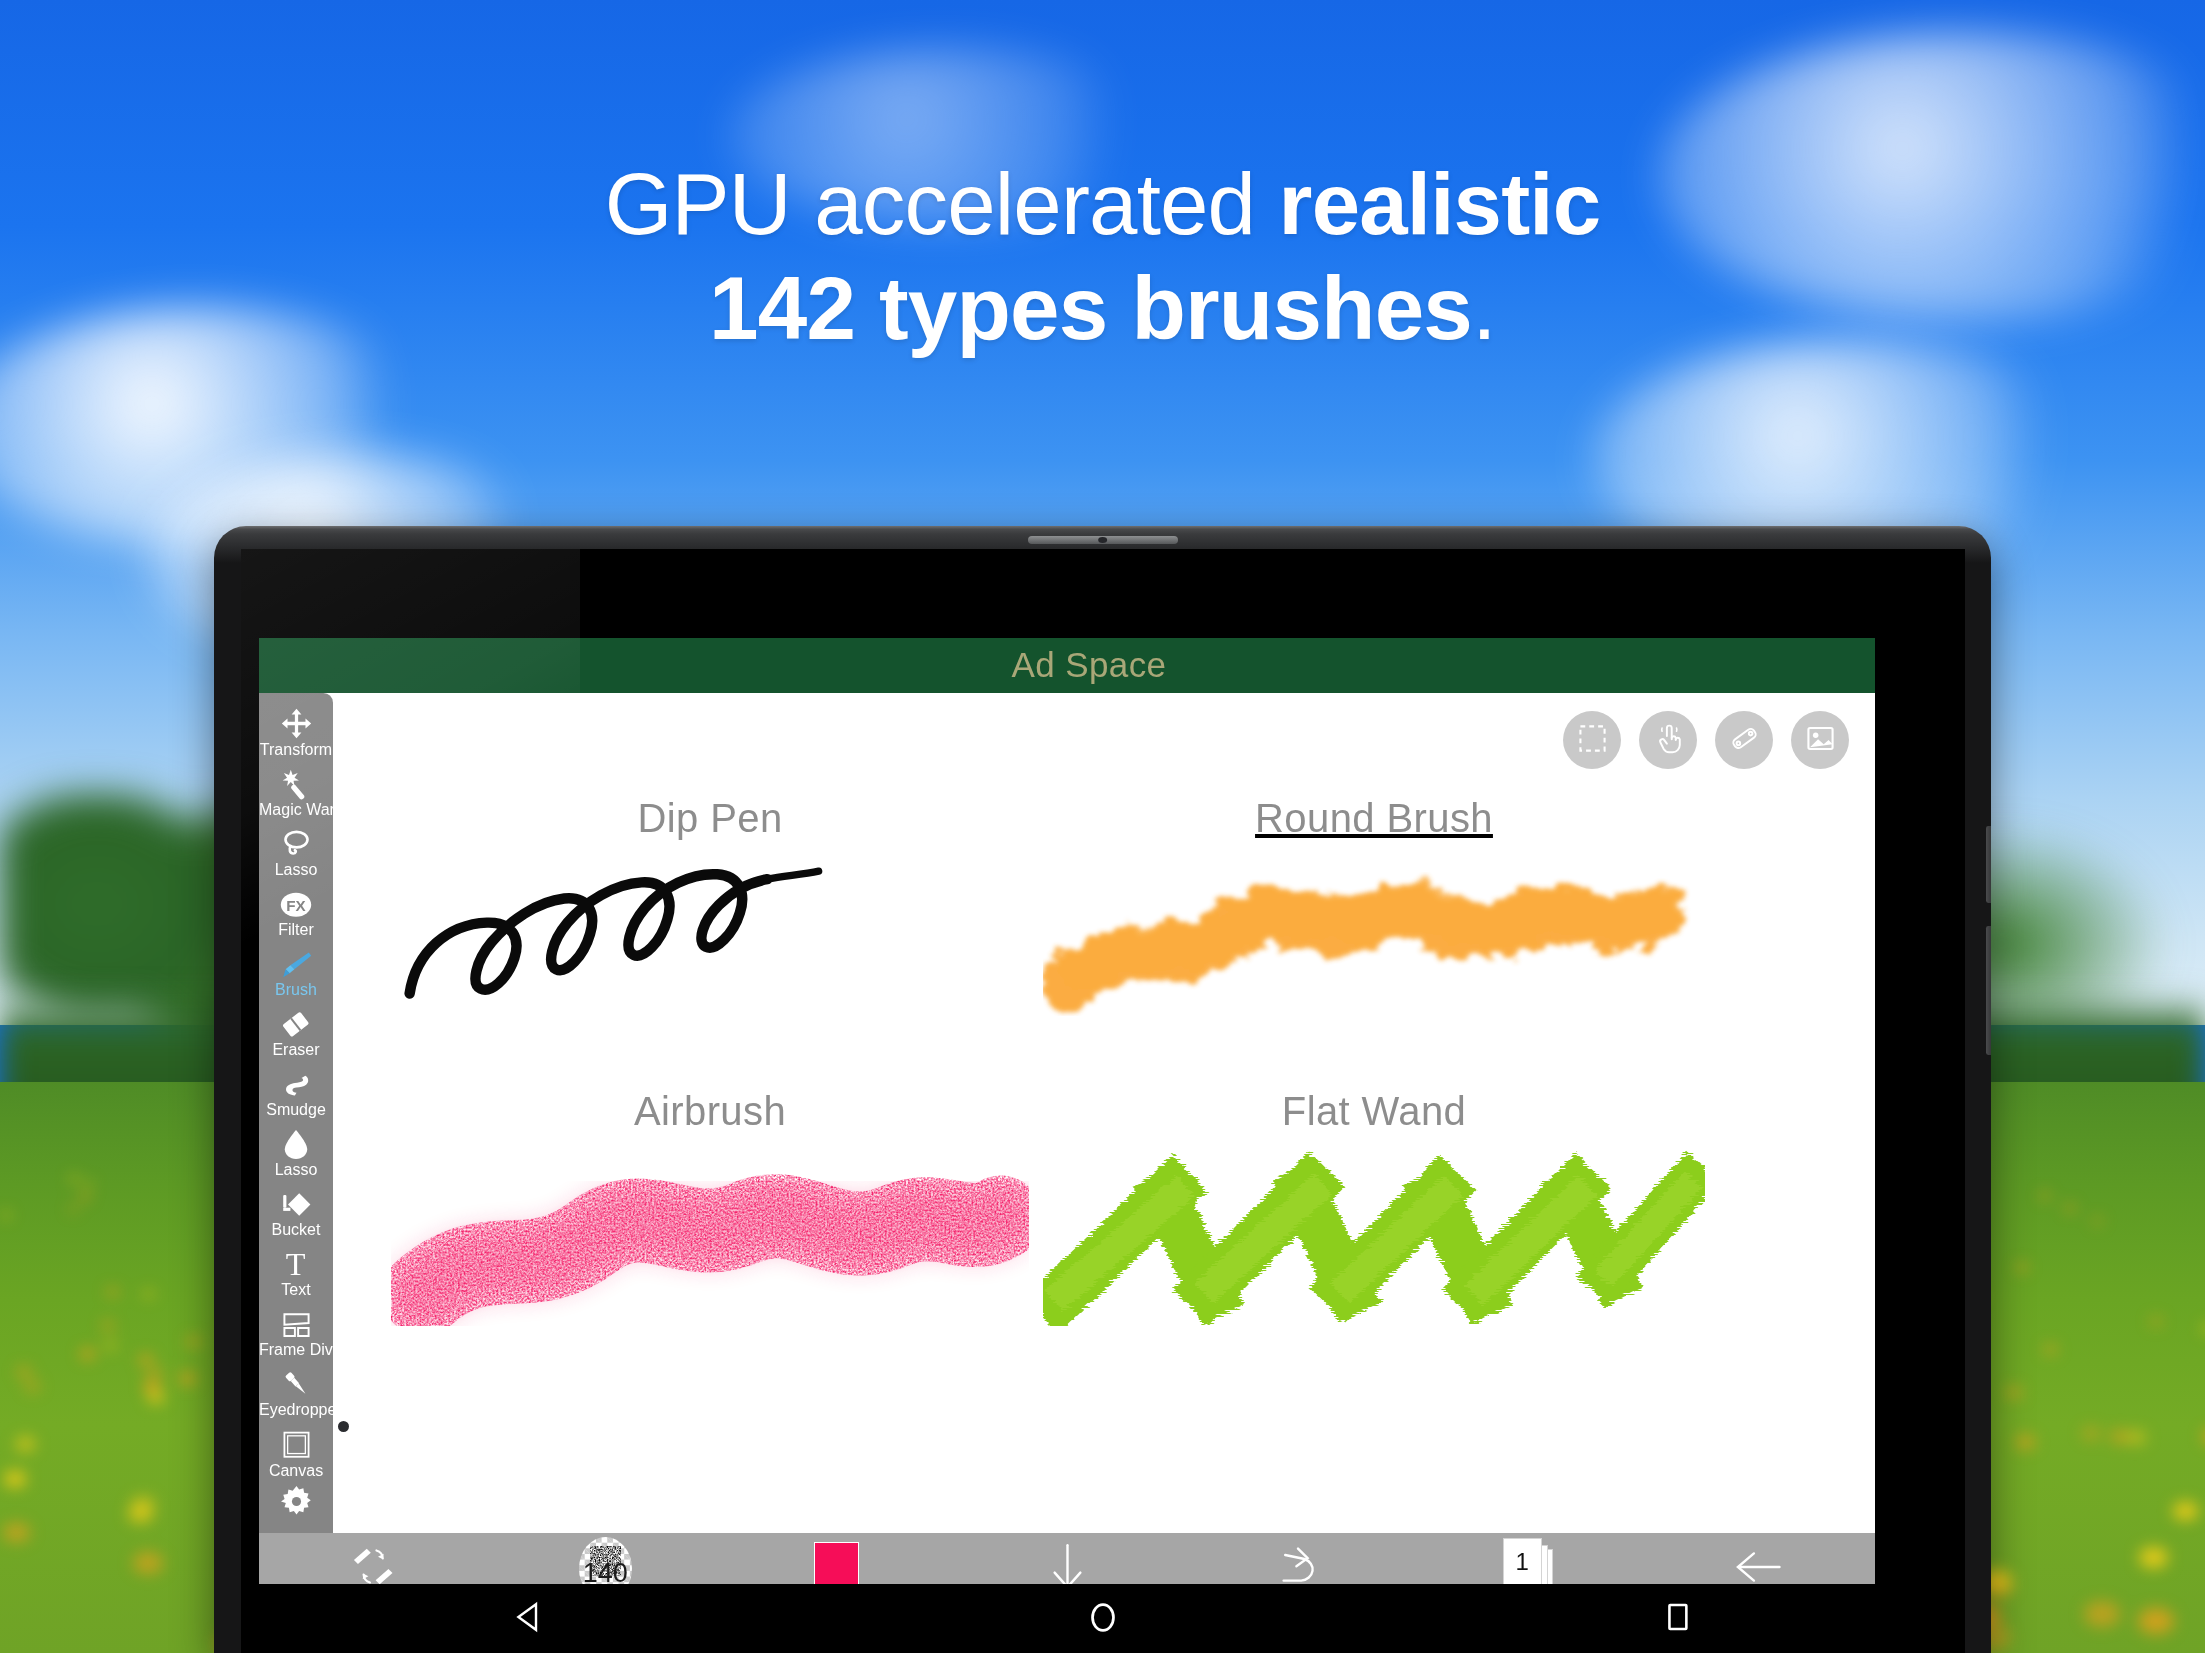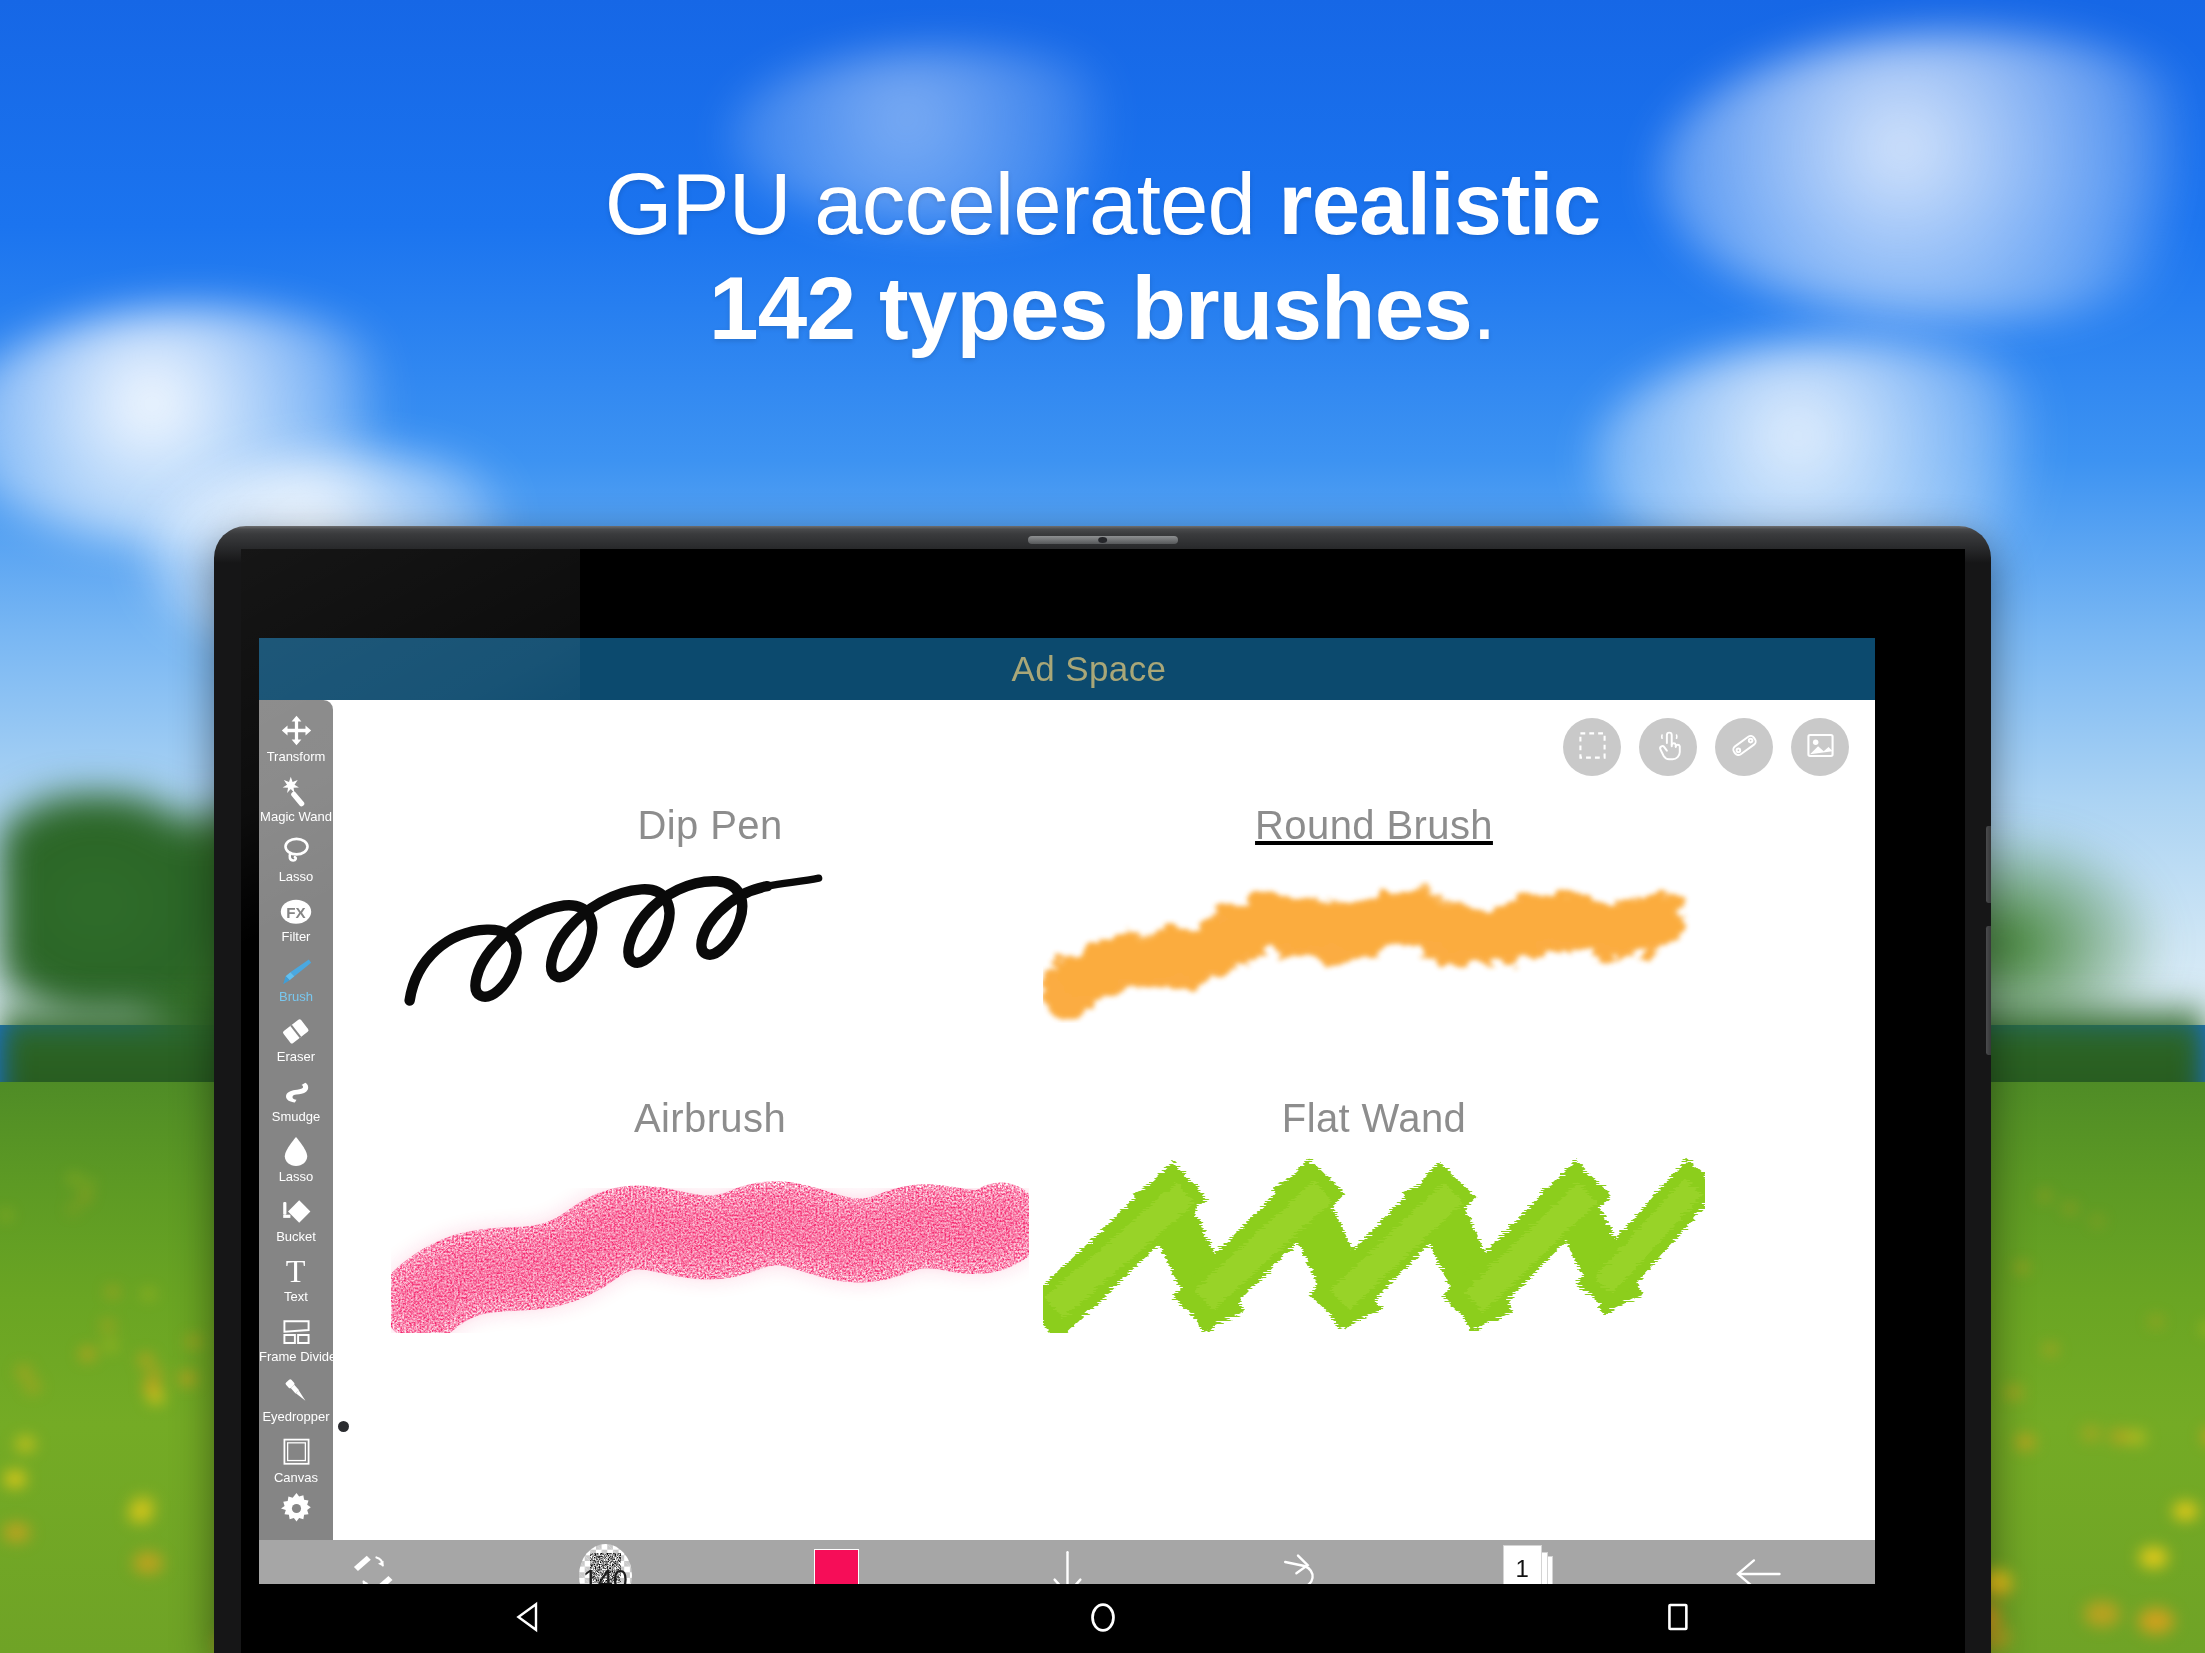--- a/index.html
+++ b/index.html
@@ -104,42 +104,42 @@
   .vol1 { top:300px; height:77px; }
   .vol2 { top:400px; height:129px; }
 
   
   #app {
     position:absolute; left:18px; top:89px;
     width:1616px; height:965px;
     background:#fff; overflow:hidden;
   }
   #adbar {
-    height:62px; background:#0c4a6e;
+    height:55px; background:#14532d;
     display:flex; align-items:center; justify-content:center;padding-left:44px;
   }
   #adbar span {
     font-size:35px; color:#a9a778; letter-spacing:0.4px;
   }
 
   #workspace { position:relative; height:911px; background:#fff; }
 
   
   #toolrail {
     position:absolute; left:0; top:0; width:74px; height:857px;
     background:#858585; border-radius:0 9.7px 9.7px 0;
     padding-top:9.7px; z-index:12;
   }
   .tool {
     width:74px; padding:5.7px 0 4.8px; text-align:center;
     color:#fff; cursor:pointer;
   }
   .tool .ticon { height:32px; display:flex; align-items:center; justify-content:center; }
   .tool .ticon svg { display:block; }
-  .tool .tlabel { font-size:13px; line-height:16px; margin-top:1.6px; white-space:nowrap; }
+  .tool .tlabel { font-size:16px; line-height:16px; margin-top:1.6px; white-space:nowrap; }
   .tool.active .tlabel { color:#79c7ef; }
   #gearrow { width:74px; text-align:center; padding-top:3.2px; }
 
   
   #canvas {
     position:absolute; left:74px; top:0; right:0; height:839px;
     background:#fff; overflow:hidden;
   }
   
   #cornerbtns {

